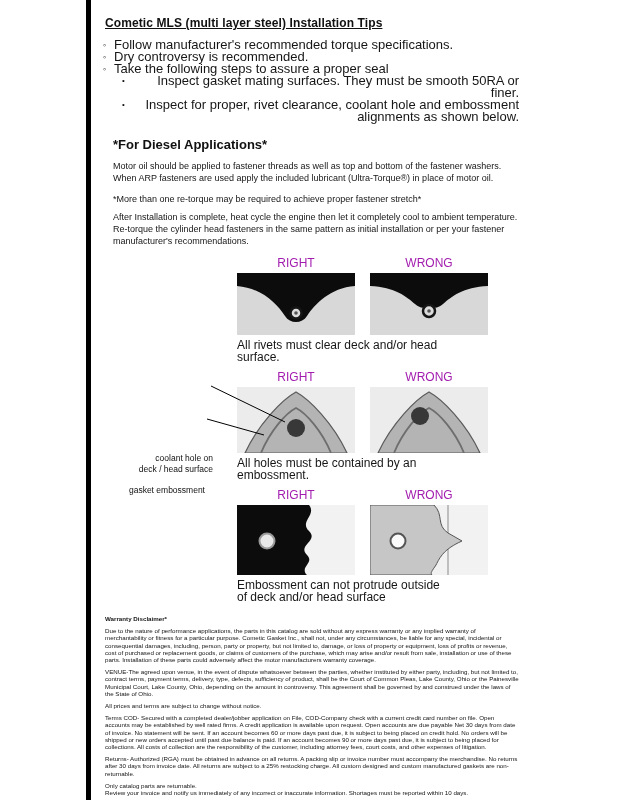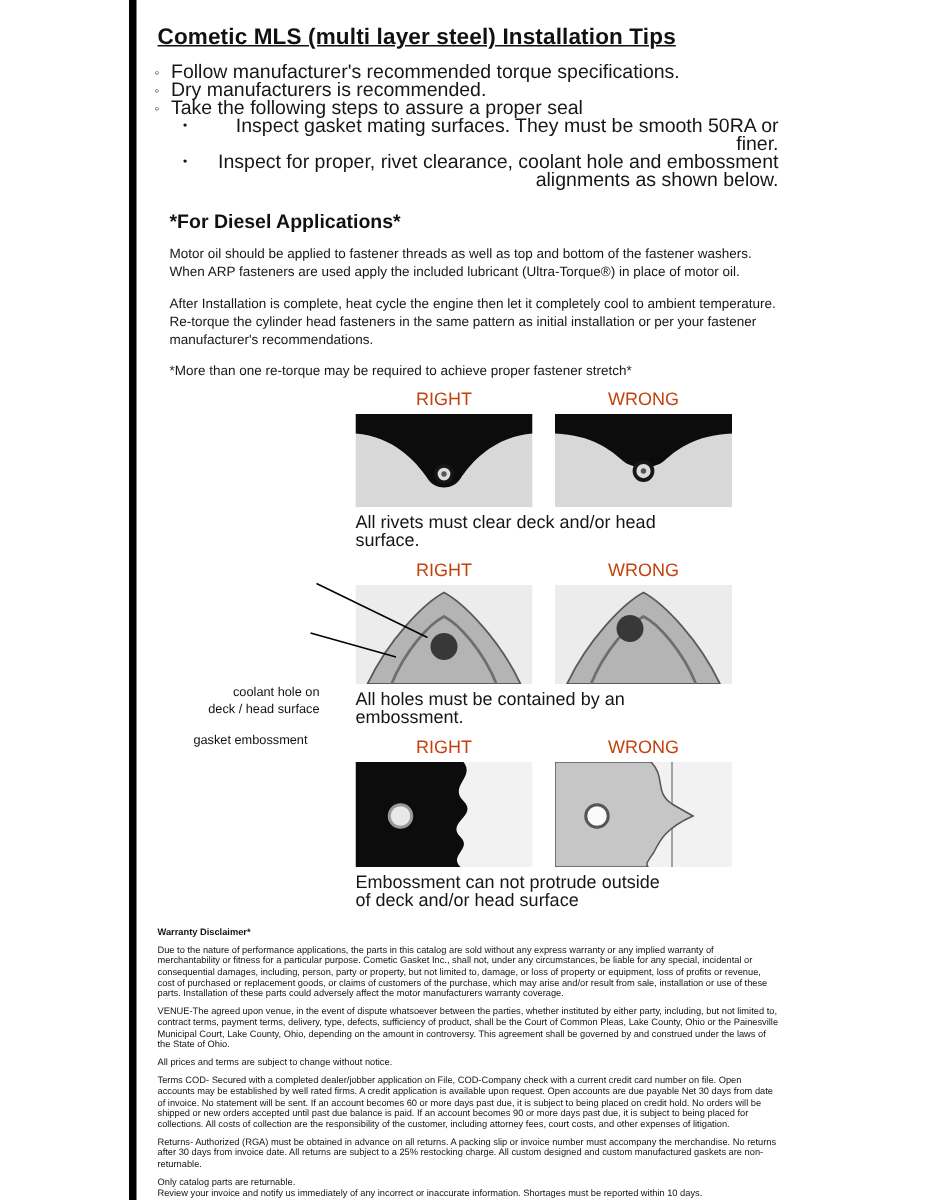--- a/index.html
+++ b/index.html
@@ -4,35 +4,35 @@
 <style>
   * { margin:0; padding:0; box-sizing:border-box; }
   html,body { background:#fff; }
   .page {
     position:relative; width:618px; height:800px; background:#ffffff;
     font-family:"Liberation Sans", sans-serif; color:#111; overflow:hidden;
   }
   .edge-bar { position:absolute; left:86px; top:0; width:5px; height:800px; background:#000; }
   .content { position:absolute; left:105px; top:16px; width:414px; }
 
-  .title { font-size:15px; font-weight:bold; text-decoration:underline; margin-bottom:9px; letter-spacing:.1px; }
+  .title { font-size:12px; font-weight:bold; text-decoration:underline; margin-bottom:9px; letter-spacing:.1px; }
 
   .tips { list-style:none; font-size:13px; line-height:12px; color:#161616; }
   .tips .t1 { position:relative; padding-left:9px; }
   .tips .t1::before { content:"\25E6"; position:absolute; left:-2px; top:-0.5px; font-size:9px; }
   .tips .t2 { position:relative; padding-left:8px; margin-left:17px;text-align:right; }
   .tips .t2::before { content:"\2022"; position:absolute; left:0; top:0; font-size:8px; }
 
   .diesel-heading { font-size:13px; font-weight:bold; margin:14px 0 8px 8px; }
   .para { font-size:9px; line-height:12px; margin:0 0 9px 8px; color:#161616; }
   .para.last { margin-bottom:6px; }
 
   .diagram-row { margin-top:4px; }
   .dg-headers { display:flex; gap:15px; margin-left:132px; }
-  .dg-head { width:118px; text-align:center; font-size:12px; color:#c2410c; line-height:15px; }
+  .dg-head { width:118px; text-align:center; font-size:12px; color:#a21caf; line-height:15px; }
   .dg-images { display:flex; gap:15px; margin-left:132px; margin-top:2px; }
   .dg-img svg { display:block; }
   .dg-caption { font-size:12px; line-height:12px; margin:4px 0 7px 132px; max-width:212px; color:#161616; }
 
   .row2 { position:relative; }
   .annot { position:absolute; font-size:8.5px; line-height:10.5px; text-align:right; color:#111; }
   .annot-coolant { left:4px; width:104px; top:8; }
   .annot-emboss  { left:0; width:100px; top:44;margin-top:32px; }
   .annot-lines { position:absolute; left:0; top:0; pointer-events:none; }
 
@@ -48,30 +48,30 @@
 
 <div class="page">
   <div class="edge-bar"></div>
 
   <div class="content">
 
     <h1 class="title">Cometic MLS (multi layer steel) Installation Tips</h1>
 
     <ul class="tips">
       <li class="t1">Follow manufacturer's recommended torque specifications.</li>
-      <li class="t1">Dry manufacturers is recommended.</li>
+      <li class="t1">Dry controversy is recommended.</li>
       <li class="t1">Take the following steps to assure a proper seal</li>
       <li class="t2">Inspect gasket mating surfaces.  They must be smooth 50RA or finer.</li>
       <li class="t2">Inspect for proper, rivet clearance, coolant hole and embossment alignments as shown below.</li>
     </ul>
 
     <h2 class="diesel-heading">*For Diesel Applications*</h2>
     <p class="para">Motor oil should be applied to fastener threads as well as top and bottom of the fastener washers. When ARP fasteners are used apply the included lubricant (Ultra-Torque®) in place of motor oil.</p>
+    <p class="para last">*More than one re-torque may be required to achieve proper fastener stretch*</p>
     <p class="para">After Installation is complete, heat cycle the engine then let it completely cool to ambient temperature. Re-torque the cylinder head fasteners in the same pattern as initial installation or per your fastener manufacturer's recommendations.</p>
-    <p class="para last">*More than one re-torque may be required to achieve proper fastener stretch*</p>
 
     <section class="diagram-row">
       <div class="dg-headers">
         <div class="dg-head">RIGHT</div>
         <div class="dg-head">WRONG</div>
       </div>
       <div class="dg-images">
         <div class="dg-img">
           <svg width="118" height="62" viewBox="0 0 118 62">
             <rect width="118" height="62" fill="#d8d8d8"></rect>

